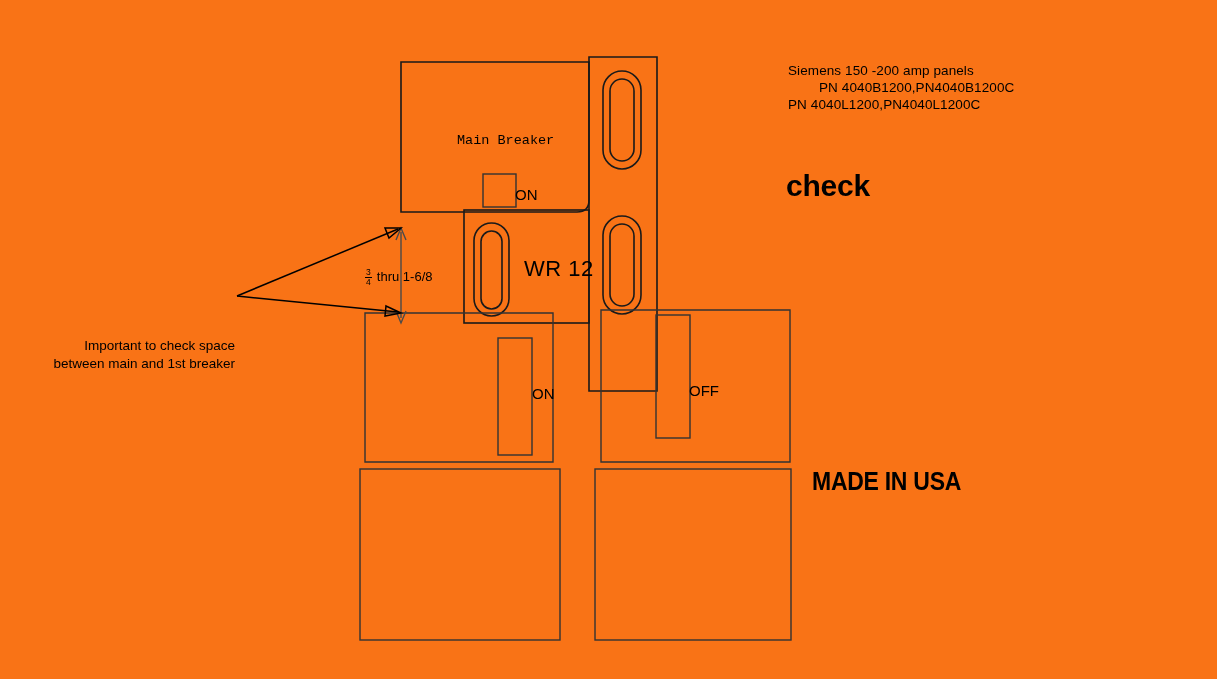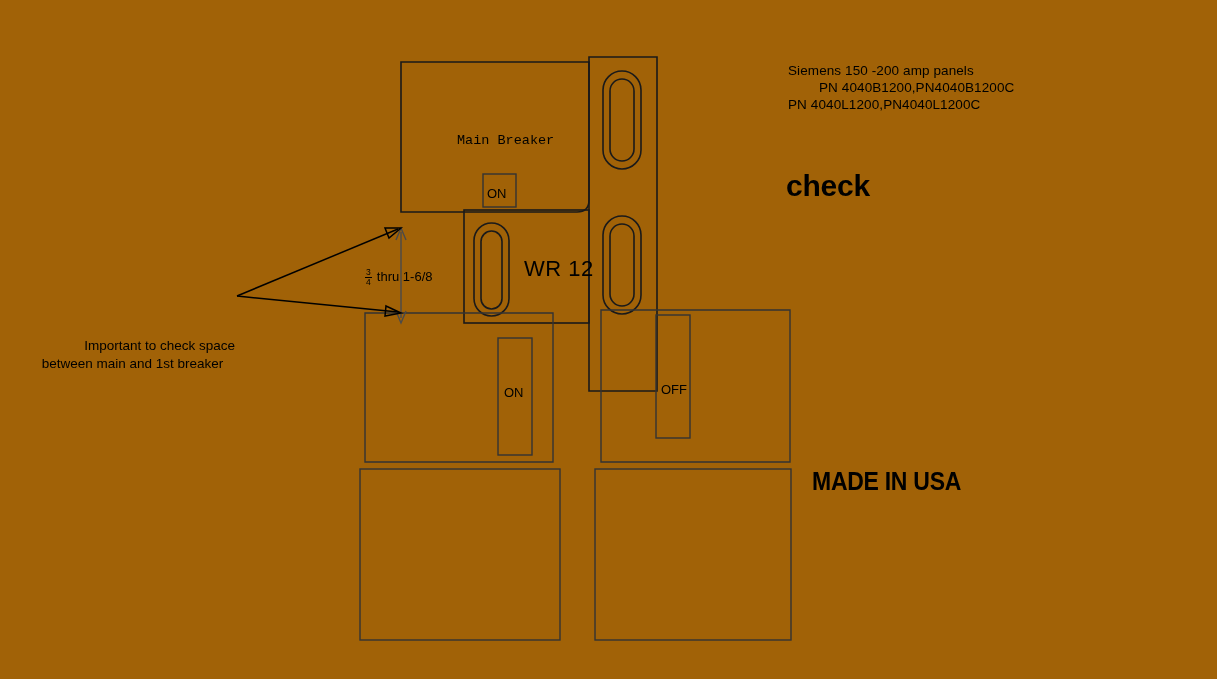--- a/index.html
+++ b/index.html
@@ -11,21 +11,21 @@
     width: 1217px;
     height: 679px;
     overflow: hidden;
     font-family: "Liberation Sans", sans-serif;
     color: #000000;
   }
   #canvas {
     position: relative;
     width: 1217px;
     height: 679px;
-    background: #a16207;
+    background: #f97316;
   }
   svg#diagram {
     position: absolute;
     top: 0;
     left: 0;
     width: 1217px;
     height: 679px;
   }
   .stroke {
     fill: none;
@@ -79,21 +79,22 @@
   }
   .t-mainbreaker {
     font-size: 13.5px;
     font-family: Liberation Mono, monospace;
   }
   .t-wr {
     font-size: 22px;
     letter-spacing: 0.5px;
   }
   .t-onoff {
-    font-size: 13px;
+    font-size: 15px;
+    margin-left: 28px;
   }
   .t-dim {
     font-size: 13px;
     display: flex;
     align-items: center;
   }
   .frac {
     display: inline-flex;
     flex-direction: column;
     align-items: center;
@@ -168,21 +169,21 @@
 
   <div class="txt t-siemens" style="left:788px; top:63px;">Siemens 150 -200 amp panels</div>
   <div class="txt t-siemens" style="left:819px; top:80px;">PN 4040B1200,PN4040B1200C</div>
   <div class="txt t-siemens" style="left:788px; top:97px;">PN 4040L1200,PN4040L1200C</div>
 
   <div class="txt t-headline" style="left:786px; top:168px;">check</div>
 
   <div class="txt t-made" style="left:812px; top:467px;">MADE IN USA</div>
 
   <div class="txt t-important" style="left:30px; top:289px; width:205px;">Important to check space</div>
-  <div class="txt t-important" style="left:30px; top:307px; width:205px;text-align:center;">between main and 1st breaker</div>
+  <div class="txt t-important" style="left:30px; top:307px; width:205px;">between main and 1st breaker</div>
 
   <div class="txt t-dim" style="left:365px; top:268px;">
     <span class="frac">
       <span class="num">3</span>
       <span class="bar"></span>
       <span class="den">4</span>
     </span>
     <span> thru 1-6/8</span>
   </div>
 

